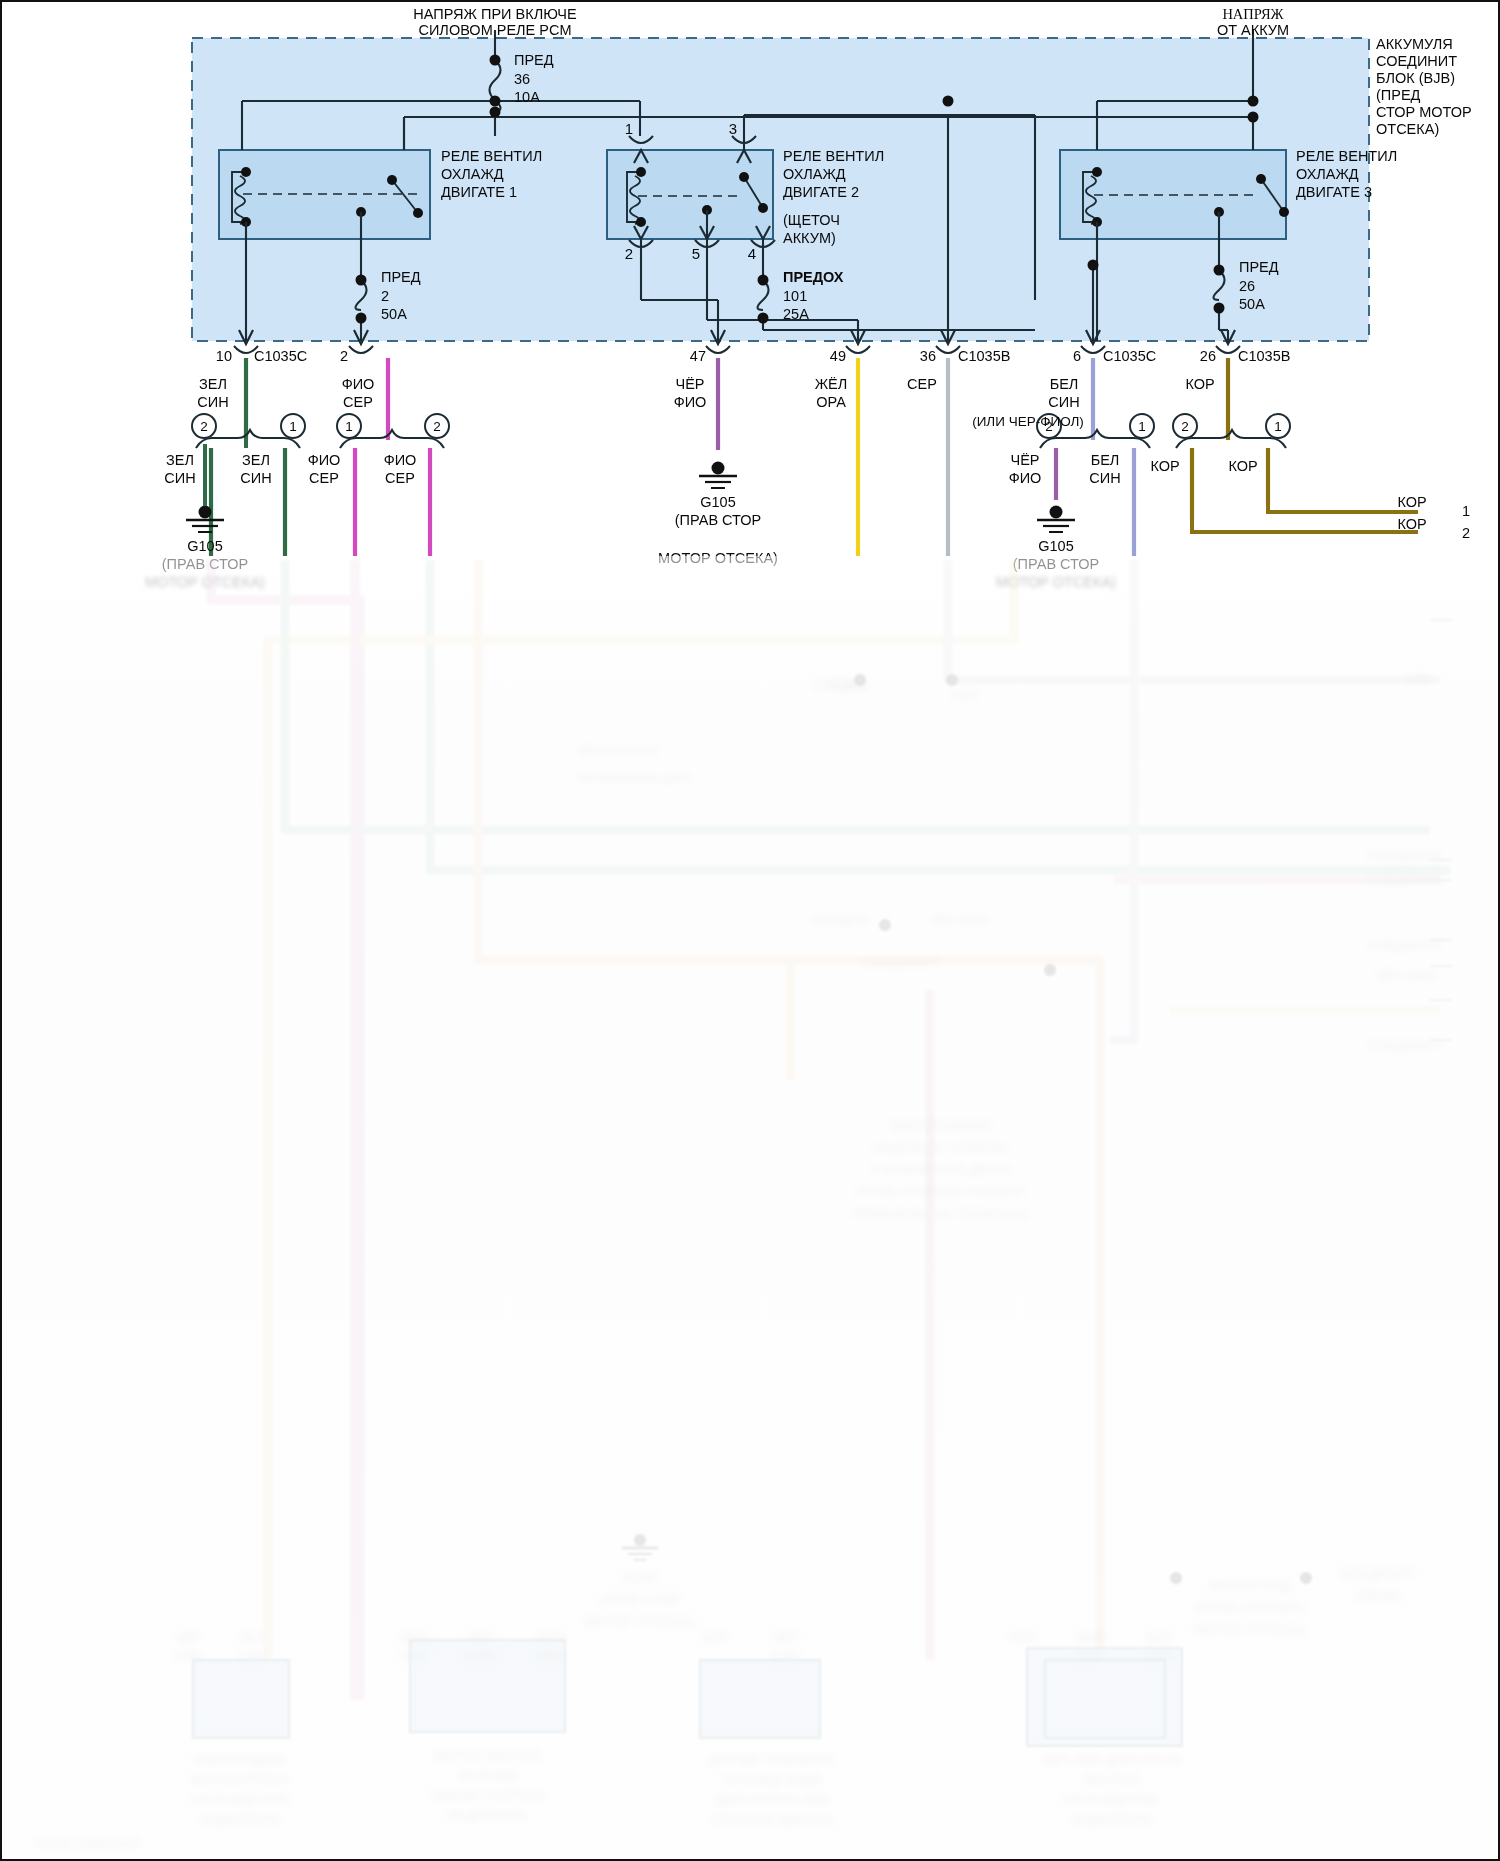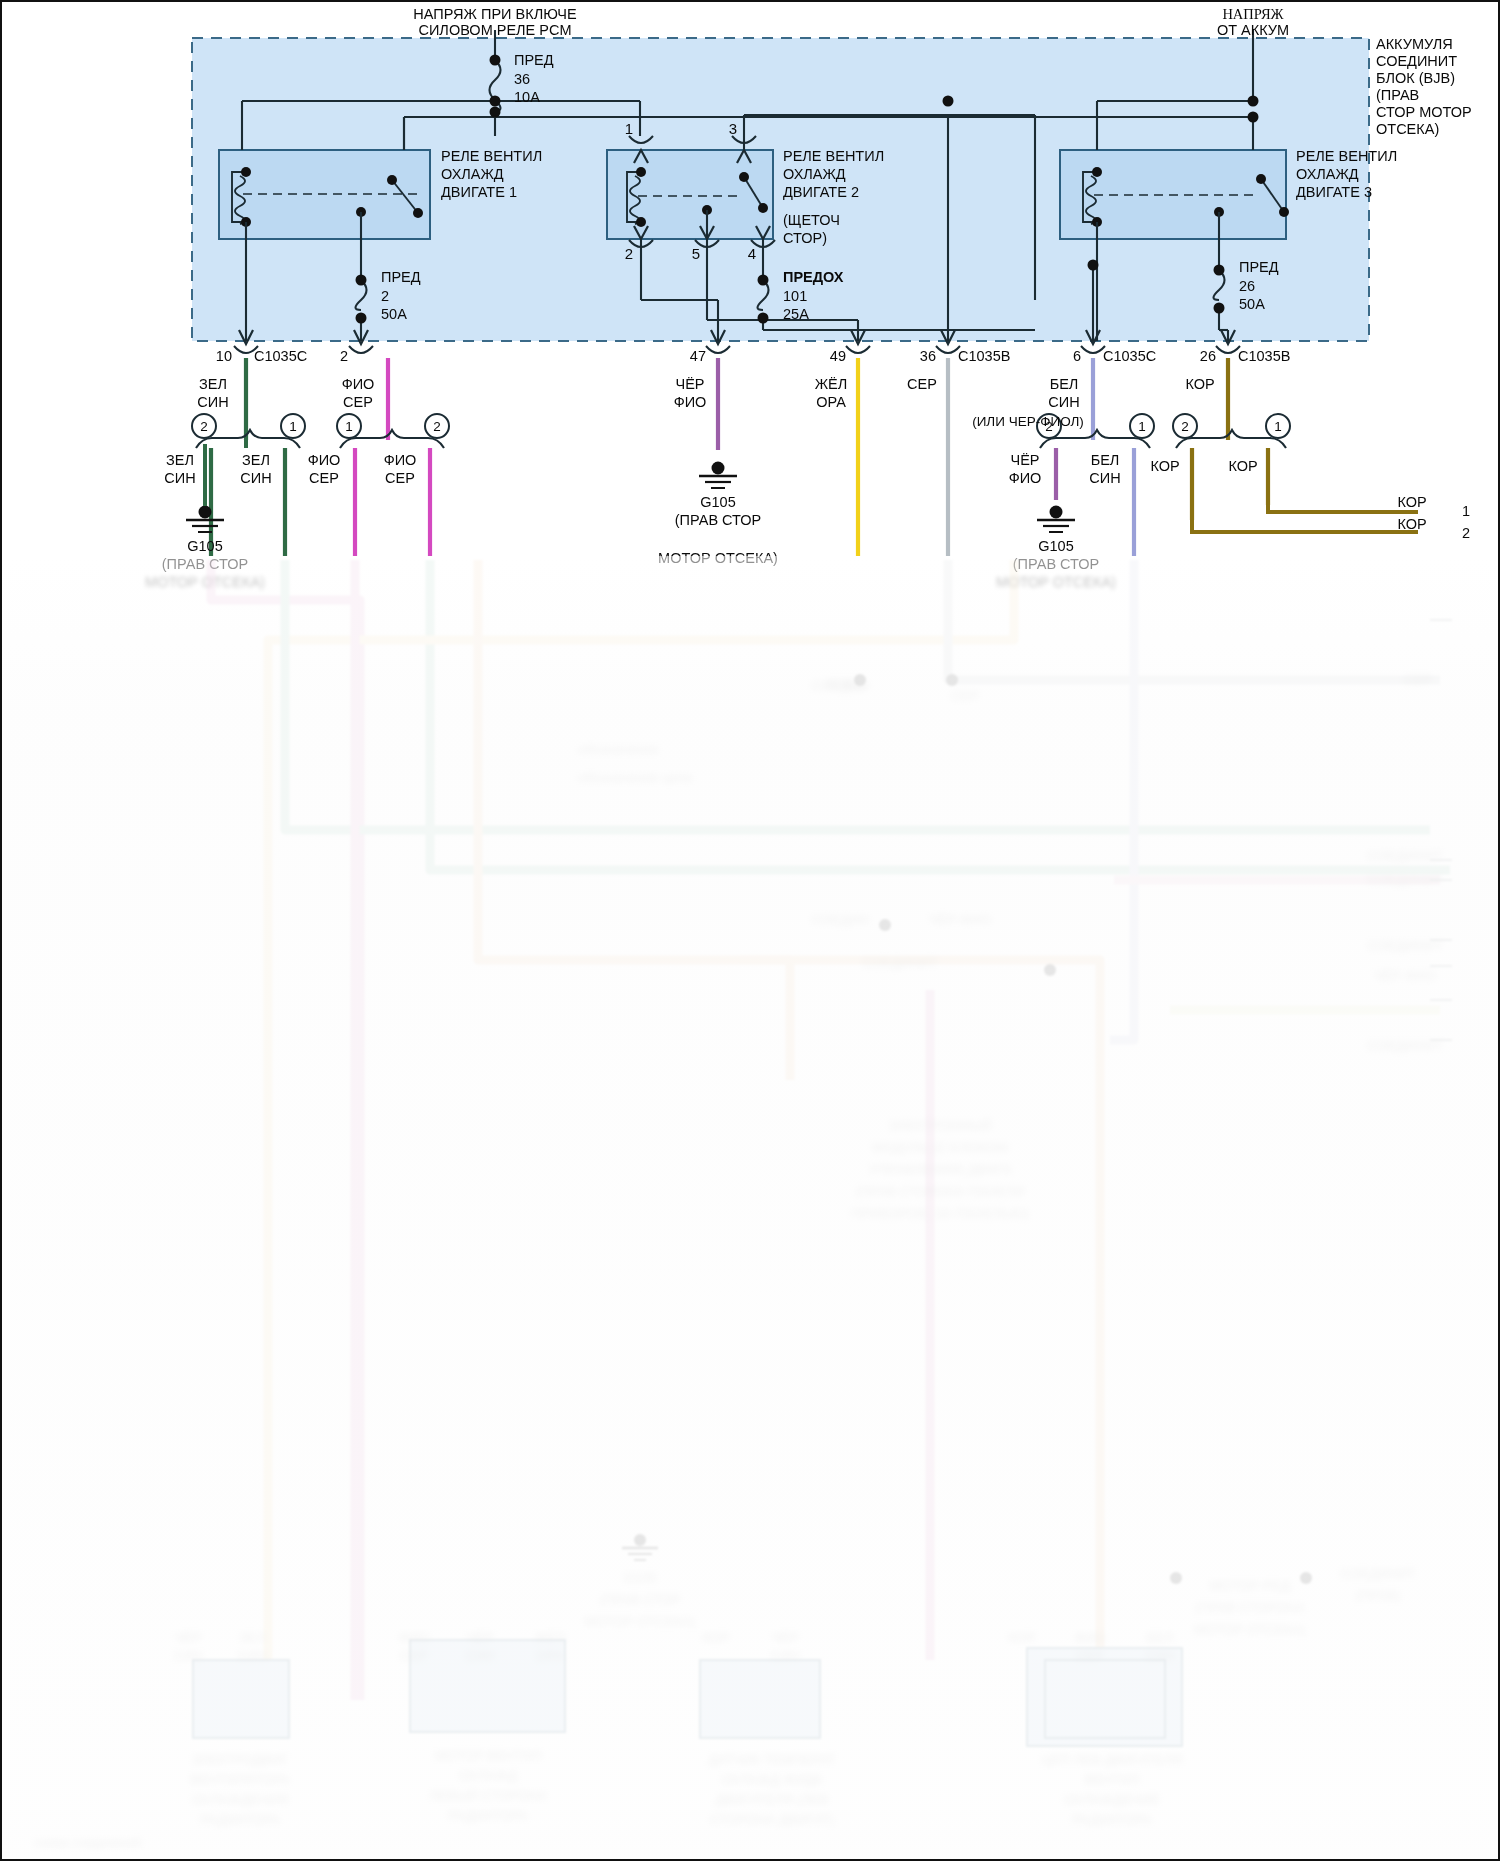--- a/index.html
+++ b/index.html
@@ -280,21 +280,21 @@
   <div>
 
     <div class="txt t14 ctr" style="left:495px;top:6px;">НАПРЯЖ ПРИ ВКЛЮЧЕ</div>
     <div class="txt t14 ctr" style="left:495px;top:22px;">СИЛОВОМ РЕЛЕ PCM</div>
     <div class="txt t14 ctr" style="left:1253px;top:6px;font-family:Liberation Serif, serif;">НАПРЯЖ</div>
     <div class="txt t14 ctr" style="left:1253px;top:22px;">ОТ АККУМ</div>
 
     <div class="txt t14 lft" style="left:1376px;top:36px;">АККУМУЛЯ</div>
     <div class="txt t14 lft" style="left:1376px;top:53px;">СОЕДИНИТ</div>
     <div class="txt t14 lft" style="left:1376px;top:70px;text-align:center;">БЛОК (BJB)</div>
-    <div class="txt t14 lft" style="left:1376px;top:87px;">(ПРАВ</div>
+    <div class="txt t14 lft" style="left:1376px;top:87px;">(ПРЕД</div>
     <div class="txt t14 lft" style="left:1376px;top:104px;">СТОР МОТОР</div>
     <div class="txt t14 lft" style="left:1376px;top:121px;">ОТСЕКА)</div>
 
     <div class="txt t14 lft" style="left:514px;top:52px;">ПРЕД</div>
     <div class="txt t14 lft" style="left:514px;top:71px;">36</div>
     <div class="txt t14 lft" style="left:514px;top:89px;">10A</div>
 
     <div class="txt t14 lft" style="left:381px;top:269px;">ПРЕД</div>
     <div class="txt t14 lft" style="left:381px;top:288px;">2</div>
     <div class="txt t14 lft" style="left:381px;top:306px;">50A</div>
@@ -308,21 +308,21 @@
     <div class="txt t14 lft" style="left:1239px;top:296px;">50A</div>
 
     <div class="txt t14 lft" style="left:441px;top:148px;">РЕЛЕ ВЕНТИЛ</div>
     <div class="txt t14 lft" style="left:441px;top:166px;">ОХЛАЖД</div>
     <div class="txt t14 lft" style="left:441px;top:184px;">ДВИГАТЕ 1</div>
 
     <div class="txt t14 lft" style="left:783px;top:148px;">РЕЛЕ ВЕНТИЛ</div>
     <div class="txt t14 lft" style="left:783px;top:166px;">ОХЛАЖД</div>
     <div class="txt t14 lft" style="left:783px;top:184px;">ДВИГАТЕ 2</div>
     <div class="txt t14 lft" style="left:783px;top:212px;">(ЩЕТОЧ</div>
-    <div class="txt t14 lft" style="left:783px;top:230px;">СТОР)</div>
+    <div class="txt t14 lft" style="left:783px;top:230px;">АККУМ)</div>
 
     <div class="txt t14 lft" style="left:1296px;top:148px;">РЕЛЕ ВЕНТИЛ</div>
     <div class="txt t14 lft" style="left:1296px;top:166px;">ОХЛАЖД</div>
     <div class="txt t14 lft" style="left:1296px;top:184px;">ДВИГАТЕ 3</div>
 
     <div class="txt t15 ctr" style="left:629px;top:120px;">1</div>
     <div class="txt t15 ctr" style="left:733px;top:120px;">3</div>
     <div class="txt t15 ctr" style="left:629px;top:245px;">2</div>
     <div class="txt t15 ctr" style="left:696px;top:245px;">5</div>
     <div class="txt t15 ctr" style="left:752px;top:245px;">4</div>

